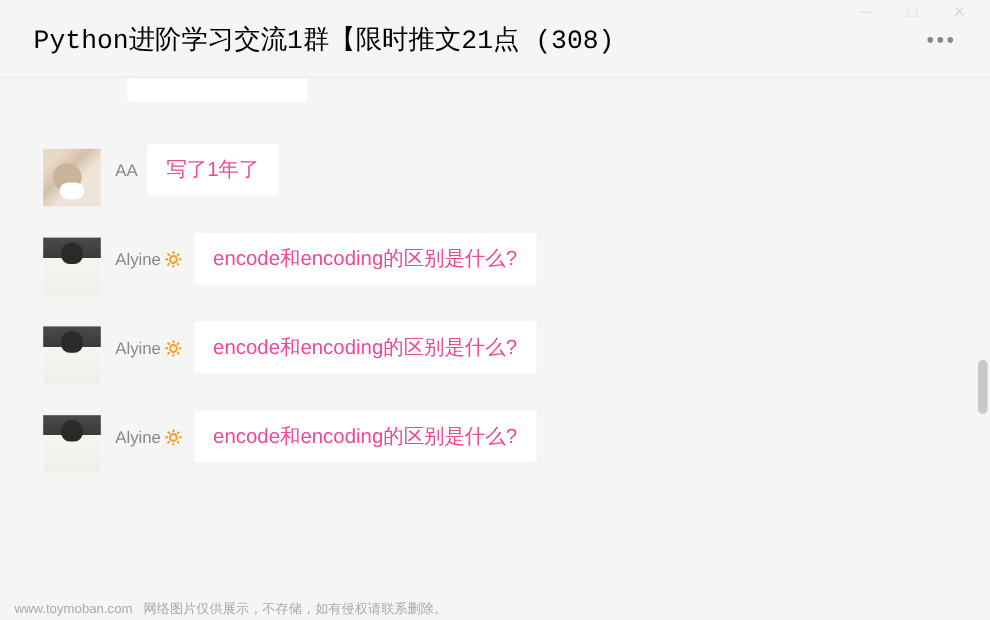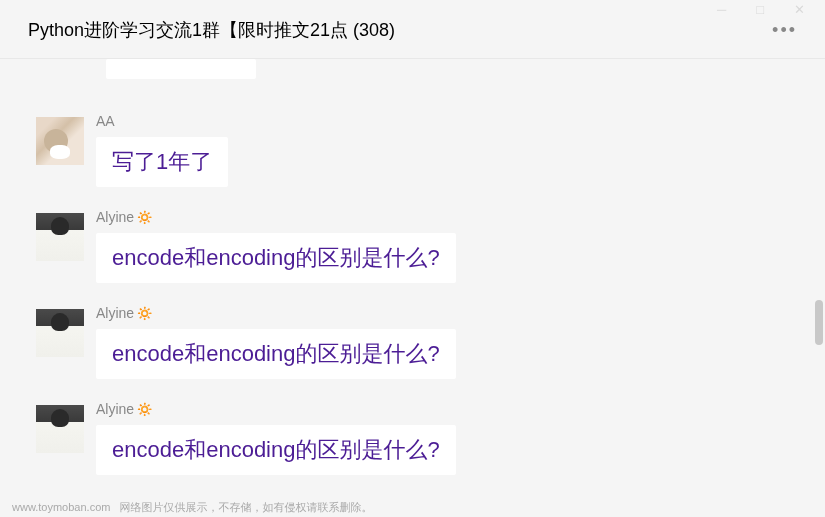--- a/index.html
+++ b/index.html
@@ -24,23 +24,24 @@
     }
     .header {
       background: #f5f5f5;
       padding: 18px 28px 16px 28px;
       border-bottom: 1px solid #e8e8e8;
       display: flex;
       align-items: center;
       justify-content: space-between;
     }
     .chat-title {
-      font-size: 18px;
+      font-size: 22px;
       font-weight: normal;
       color: #000;
+      font-family: Liberation Mono, monospace;
     }
     .more-icon {
       color: #888;
       font-size: 18px;
       letter-spacing: 2px;
       cursor: pointer;
     }
     .chat-area {
       padding: 0 20px 10px 36px;
       height: calc(100% - 90px);
@@ -105,40 +106,40 @@
       position: absolute;
       width: 18px;
       height: 18px;
       background: #2a2a2a;
       border-radius: 50% 50% 40% 40%;
       top: 4px;
       left: 15px;
     }
     .msg-content {
       display: flex;
-      flex-direction: column;
+      flex-direction: row;
       gap: 8px;
     }
     .sender-name {
       font-size: 14px;
       color: #888;
       display: flex;
       align-items: center;
       gap: 2px;
     }
     .sun-emoji {
       font-size: 14px;
     }
     .bubble {
       background: #fff;
       padding: 10px 16px;
       display: inline-block;
       border-radius: 2px;
-      font-size: 22px;
-      color: #4c1d95;
+      font-size: 17px;
+      color: #ec4899;
       max-width: fit-content;
     }
     .scrollbar-thumb {
       position: absolute;
       right: 2px;
       top: 300px;
       width: 8px;
       height: 45px;
       background: #c8c8c8;
       border-radius: 4px;

